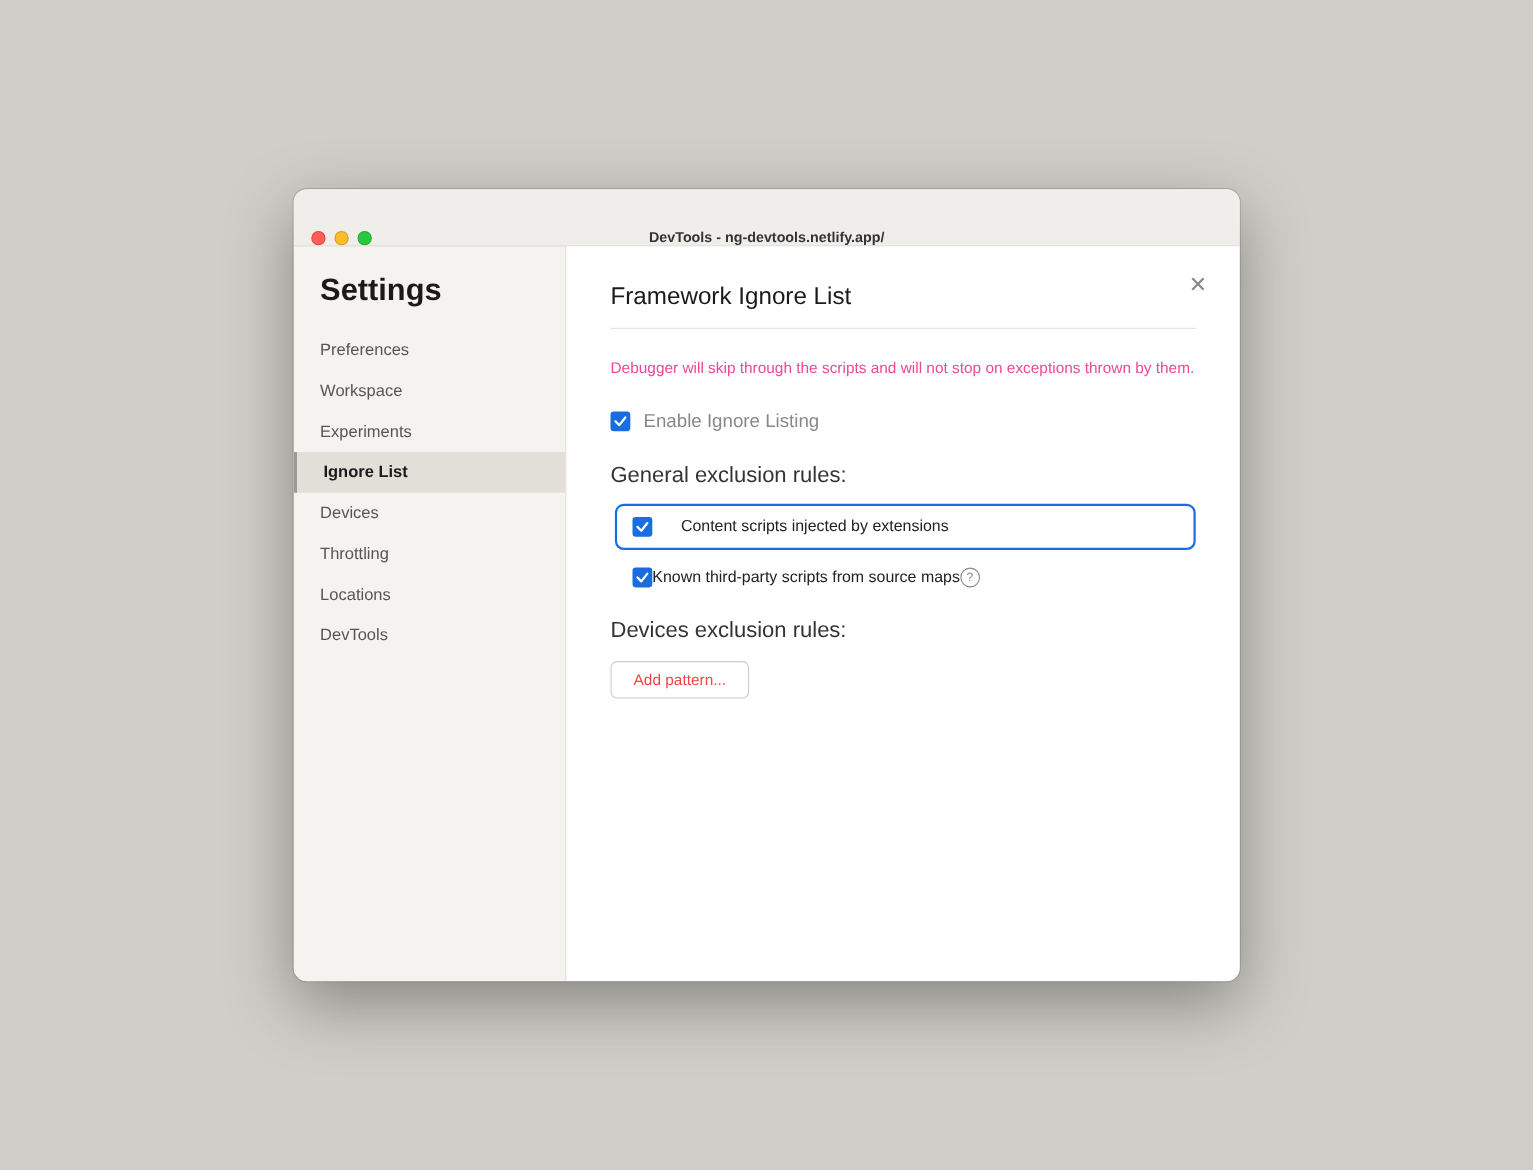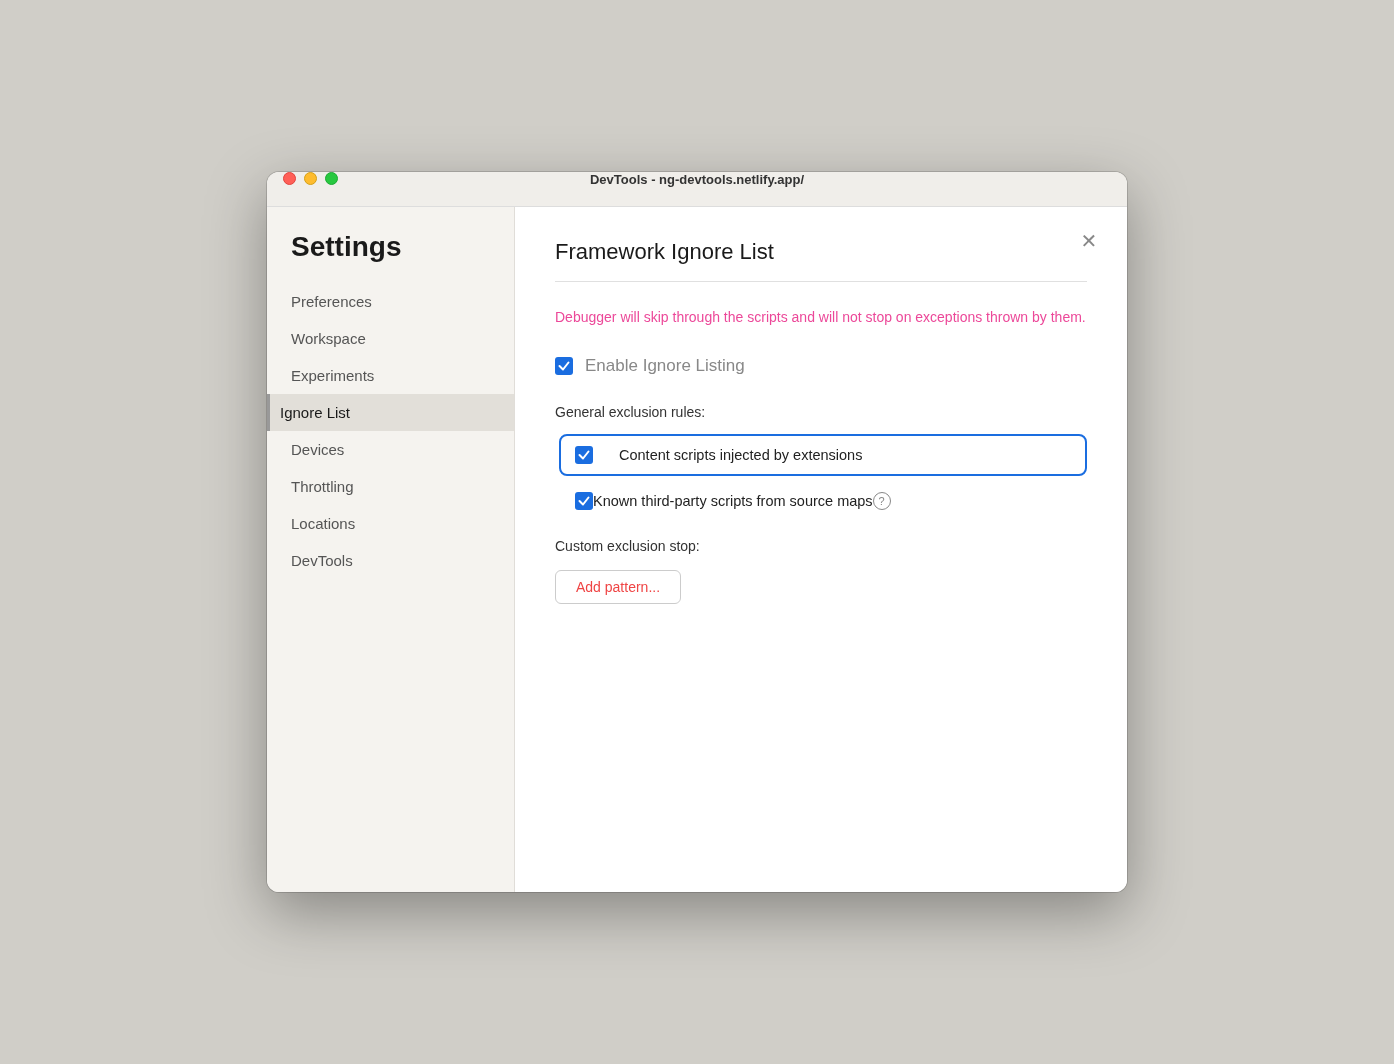--- a/index.html
+++ b/index.html
@@ -19,23 +19,23 @@
       background: #faf9f7;
       border-radius: 12px;
       box-shadow: 0 20px 60px rgba(0,0,0,0.35), 0 0 0 1px rgba(0,0,0,0.15);
       overflow: hidden;
       display: flex;
       flex-direction: column;
     }
 
     .titlebar {
       background: #f0eeea;
-      height: 35px;
-      display: flex;
-      align-items: flex-start;
+      height: 52px;
+      display: flex;
+      align-items: flex-end;
       padding: 0 16px;
       border-bottom: 1px solid #ddd;
       flex-shrink: 0;
       position: relative;
     }
 
     .traffic-lights {
       display: flex;
       gap: 8px;
       align-items: center;
@@ -88,23 +88,23 @@
       color: #555;
       cursor: pointer;
       border-radius: 0;
       text-decoration: none;
       transition: background 0.1s;
     }
 
     .sidebar-item.active {
       background: #e2dfd9;
       color: #1a1a1a;
-      font-weight: 400;
+      font-weight: 700;
       border-left: 3px solid #999;
-      padding-left: 10px;
+      padding-left: 24px;
     }
 
     .content {
       flex: 1;
       padding: 32px 40px;
       background: #ffffff;
       position: relative;
       overflow-y: auto;
     }
 
@@ -168,21 +168,21 @@
       flex-shrink: 0;
       cursor: pointer;
     }
 
     .checkbox-blue svg {
       width: 12px;
       height: 12px;
     }
 
     .section-label {
-      font-size: 14px;
+      font-size: 20px;
       color: #333;
       margin-bottom: 14px;
       font-weight: 400;
     }
 
     .exclusion-rules {
       padding-left: 20px;
       display: flex;
       flex-direction: column;
       gap: 16px;
@@ -305,19 +305,19 @@
               <polyline points="1.5,6 5,9.5 10.5,2.5" stroke="white" stroke-width="2" stroke-linecap="round" stroke-linejoin="round"></polyline>
             </svg>
           </div>
           <span class="rule-text">Known third-party scripts from source maps</span>
           <div class="help-icon">?</div>
         </div>
 
       </div>
 
       <div class="custom-section">
-        <div class="section-label">Custom exclusion stop:</div>
+        <div class="section-label">Devices exclusion rules:</div>
         <button class="add-pattern-btn">Add pattern...</button>
       </div>
 
     </main>
   </div>
 </div>
 
 </body></html>

